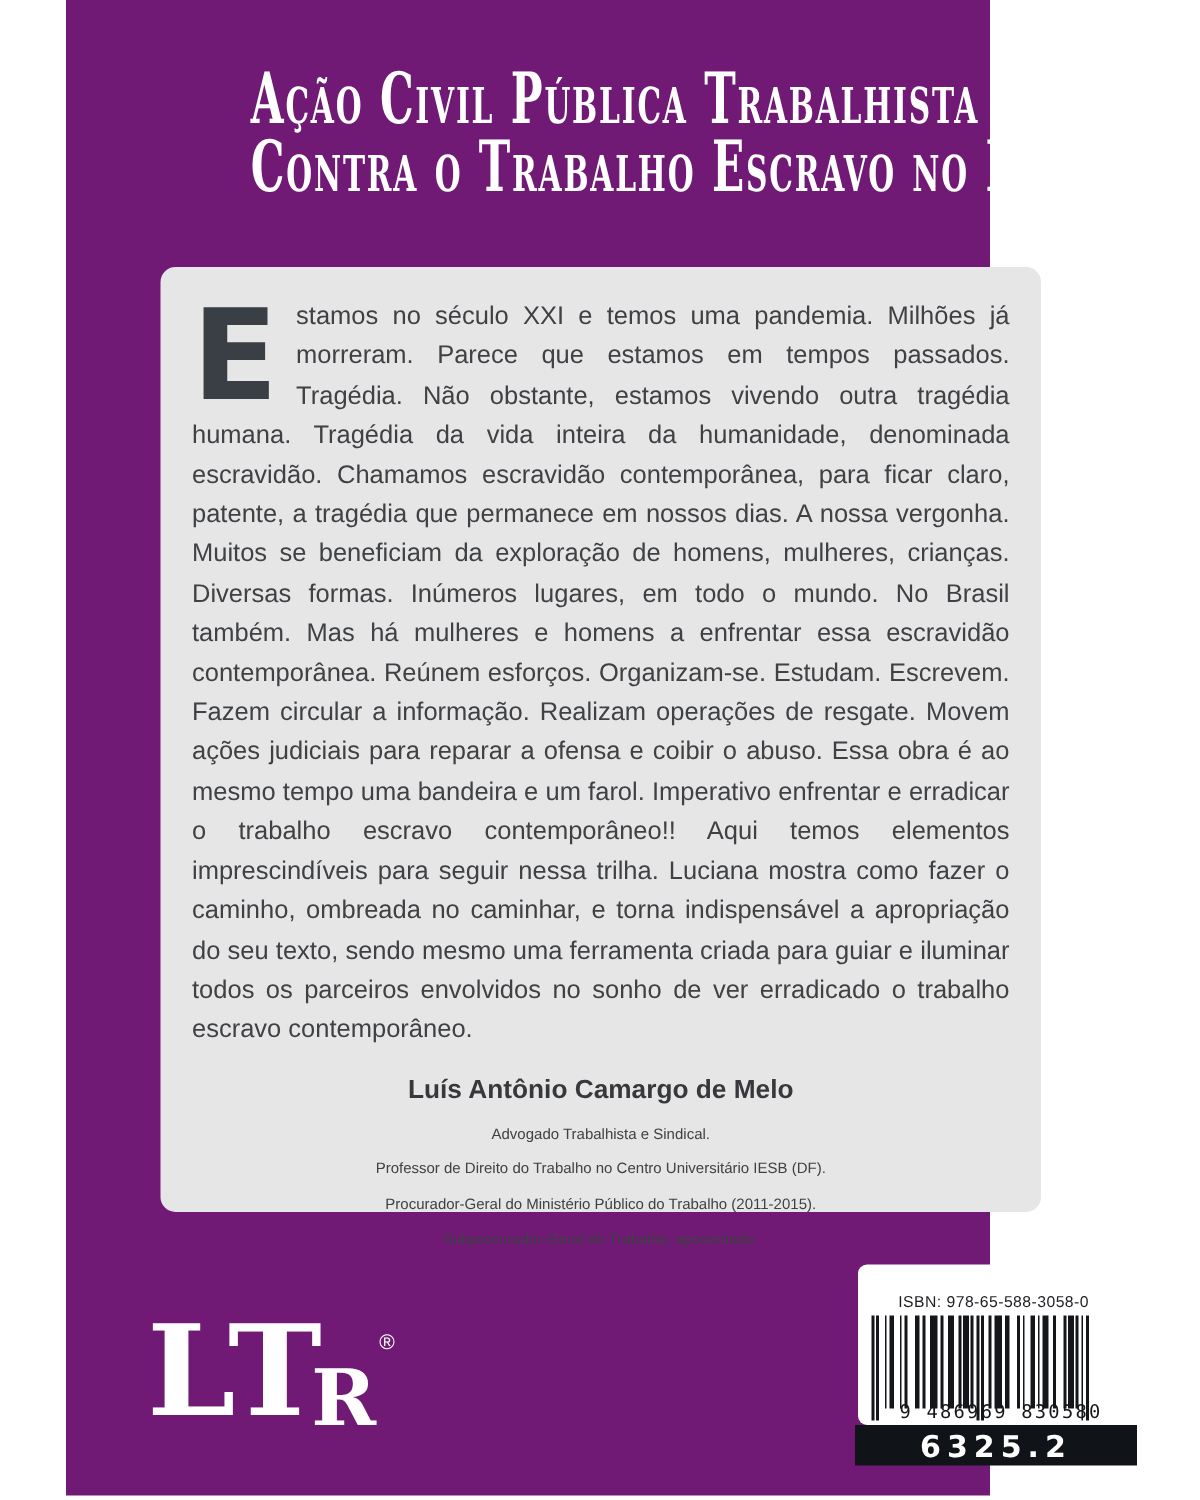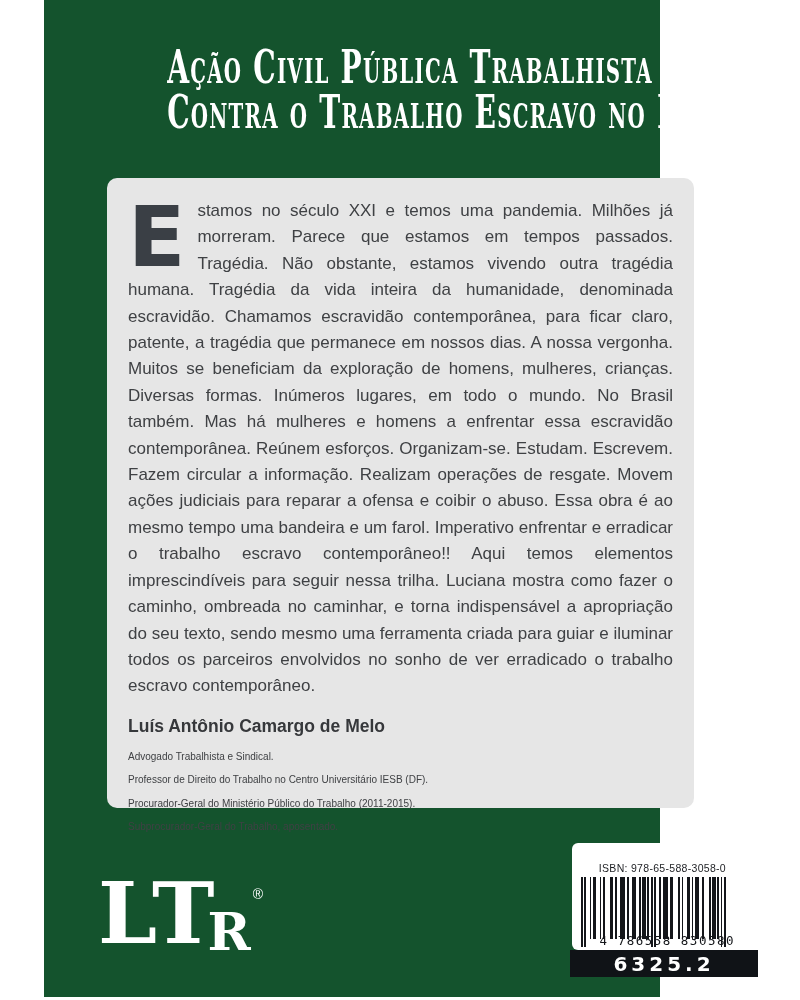--- a/index.html
+++ b/index.html
@@ -1,33 +1,33 @@
 <!DOCTYPE html>
 <html><head>
 <meta charset="utf-8">
 <style>
   html,body{margin:0;padding:0;background:#ffffff;}
   #page{position:relative;width:800px;height:1000px;background:#ffffff;overflow:hidden;
         font-family:"Liberation Sans",sans-serif;}
-  .cover{position:absolute;left:44px;top:0;width:616px;height:997px;background:#14532d;}
+  .cover{position:absolute;left:44px;top:0;width:616px;height:997px;background:#701a75;}
 
   
   .title{position:absolute;left:0;top:44px;width:100%;margin:0;text-align:center;color:#ffffff;}
   .title-line{display:block;font-family:"DejaVu Serif",serif;font-weight:700;
               font-variant:small-caps;font-size:47px;line-height:45px;letter-spacing:2px;
               white-space:nowrap;transform:scaleX(0.60);transform-origin:50% 50%;}
 
   
   .panel{position:absolute;left:63px;top:178px;width:587px;height:630px;background:#e6e6e6;
          border-radius:10px;box-sizing:border-box;padding:20px 21px 0 21px;}
   .blurb{margin:0;font-size:17px;line-height:26.4px;color:#3f4144;text-align:justify;}
   .dropcap{float:left;font-family:"DejaVu Sans",sans-serif;font-weight:700;font-size:84px;
            line-height:66px;padding:6px 12px 0 0;color:#3a3f45;}
 
-  .author{margin-top:16px;text-align:left;}
+  .author{margin-top:16px;text-align:center;}
   .author-name{font-size:17.5px;font-weight:700;color:#36383b;margin-bottom:8px;}
   .author-creds{font-size:10px;line-height:23.4px;color:#3f4144;}
 
   
   .logo{position:absolute;left:54px;top:872px;display:flex;align-items:baseline;
         color:#ffffff;font-family:"DejaVu Serif",serif;font-weight:700;}
   .logo-l{font-size:84px;line-height:84px;}
   .logo-t{font-size:84px;line-height:84px;margin-left:-5px;}
   .logo-r{font-size:52px;line-height:52px;margin-left:-7px;transform:translateY(7px);display:inline-block;}
   .logo-reg{font-size:14px;transform:translateY(-44px);display:inline-block;margin-left:2px;
@@ -139,21 +139,21 @@
           <span class="bar" style="flex: 1 0 0px;"></span>
           <span class="gap" style="flex: 1 0 0px;"></span>
           <span class="bar" style="flex: 2 0 0px;"></span>
           <span class="gap" style="flex: 1 0 0px;"></span>
           <span class="bar" style="flex: 1 0 0px;"></span>
           <span class="gap" style="flex: 1 0 0px;"></span>
           <span class="bar tall" style="flex: 1 0 0px;"></span>
           <span class="gap" style="flex: 1 0 0px;"></span>
           <span class="bar tall" style="flex: 1 0 0px;"></span>
         </div>
-      <div class="bc-digits">4 786558 830580</div>
+      <div class="bc-digits">9 486969 830580</div>
     </div>
 
     <div class="band">
       <span>6325.2</span>
     </div>
 
   </div>
 </div>
 
 </body></html>

